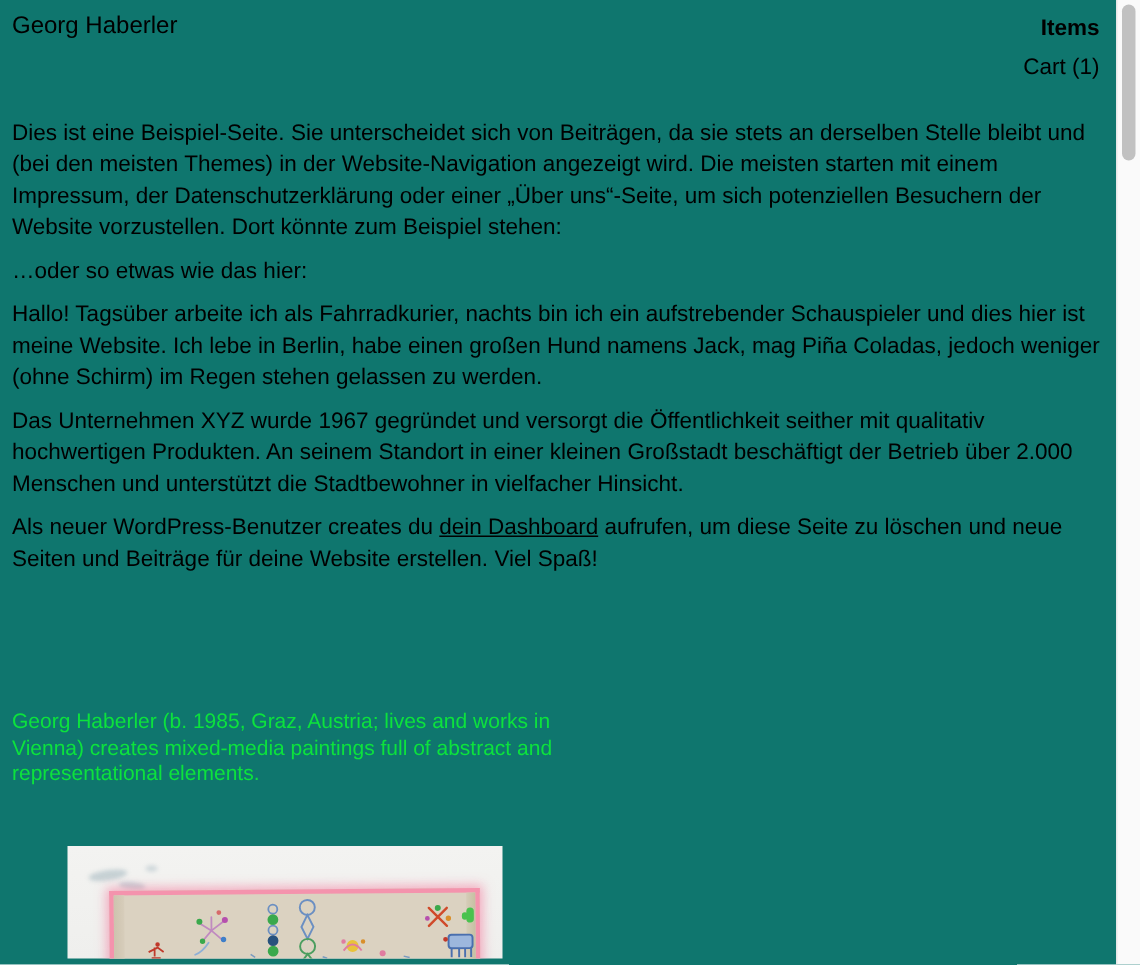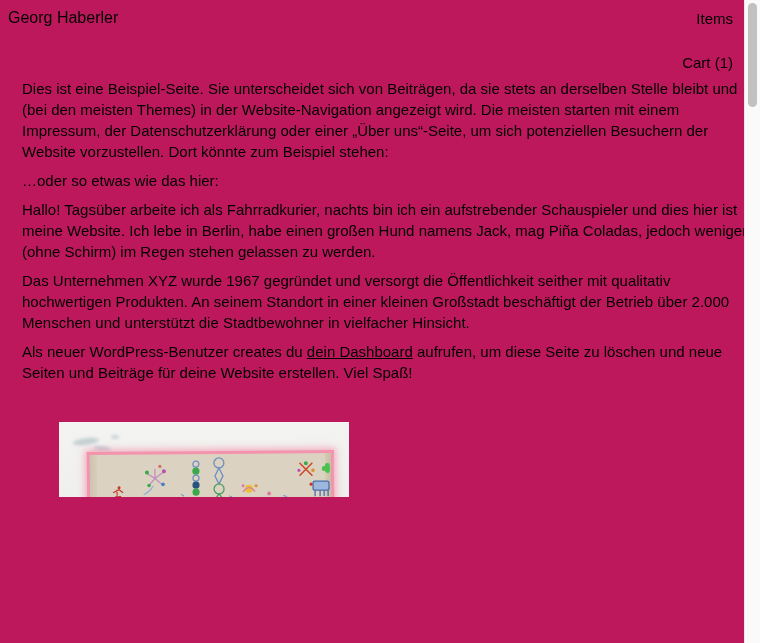--- a/index.html
+++ b/index.html
@@ -1,29 +1,29 @@
 <!DOCTYPE html>
 <html><head>
 <meta charset="utf-8">
 <style>
   * { margin:0; padding:0; box-sizing:border-box; }
   html,body { width:760px; height:643px; overflow:hidden; background:#ffffff; }
   body { font-family:"Liberation Sans", sans-serif; color:#000; position:relative; }
 
-  .page { position:relative; width:760px; height:643px; background:#be185d; }
+  .page { position:relative; width:760px; height:643px; background:#0f766e; }
 
   
   .site-title { position:absolute; left:8px; top:9px; font-size:16px; line-height:18px; color:#000; cursor:pointer; }
   .top-nav { position:absolute; right:27px; top:0; text-align:right; }
   .top-nav a { display:block; color:#000; text-decoration:none; font-size:15px; cursor:pointer; }
-  .nav-items-link { margin-top:10px; }
-  .nav-cart-link  { margin-top:27px; }
+  .nav-items-link { margin-top:10px;font-weight:bold; }
+  .nav-cart-link  { margin-top:9px; }
 
   
-  .main { position:absolute; left:22px; top:78px; width:728px; }
+  .main { position:absolute; left:8px; top:78px; width:728px; }
   .main p { font-size:15px; line-height:21px; margin:0 0 8px 0; color:#000; }
   .dashboard-link { color:#000; text-decoration:underline; cursor:pointer; }
 
   .artist-note { margin-top:89px !important; width:372px; font-size:14px !important; line-height:17.5px !important; }
 
   
   .artwork { margin:39px 0 0 37px; position:relative; width:290px; height:75px; overflow:hidden;
              background:linear-gradient(180deg,#f3f3f1 0%,#efefed 100%); }
   .smudge { position:absolute; border-radius:50%; filter:blur(1.5px); }
   .smudge.s1 { left:14px; top:16px; width:26px; height:7px; background:rgba(96,132,150,0.30); transform:rotate(-8deg); }
@@ -59,20 +59,21 @@
     <a class="nav-cart-link">Cart (1)</a>
   </nav>
 
   <div class="main">
     <p>Dies ist eine Beispiel-Seite. Sie unterscheidet sich von Beiträgen, da sie stets an derselben Stelle bleibt und (bei den meisten Themes) in der Website-Navigation angezeigt wird. Die meisten starten mit einem Impressum, der Datenschutzerklärung oder einer „Über uns“-Seite, um sich potenziellen Besuchern der Website vorzustellen. Dort könnte zum Beispiel stehen:</p>
     <p>…oder so etwas wie das hier:</p>
     <p>Hallo! Tagsüber arbeite ich als Fahrradkurier, nachts bin ich ein aufstrebender Schauspieler und dies hier ist meine Website. Ich lebe in Berlin, habe einen großen Hund namens Jack, mag Piña Coladas, jedoch weniger (ohne Schirm) im Regen stehen gelassen zu werden.</p>
     <p>Das Unternehmen XYZ wurde 1967 gegründet und versorgt die Öffentlichkeit seither mit qualitativ hochwertigen Produkten. An seinem Standort in einer kleinen Großstadt beschäftigt der Betrieb über 2.000 Menschen und unterstützt die Stadtbewohner in vielfacher Hinsicht.</p>
     <p><span>Als neuer WordPress-Benutzer creates du </span><a class="dashboard-link">dein Dashboard</a><span> aufrufen, um diese Seite zu löschen und neue Seiten und Beiträge für deine Website erstellen. Viel Spaß!</span></p>
 
+    <p class="artist-note" id="artist-note" style="color: rgb(12, 226, 61);">Georg Haberler (b. 1985, Graz, Austria; lives and works in Vienna) creates mixed-media paintings full of abstract and representational elements.</p>
 
     <figure class="artwork">
       <span class="smudge s1"></span>
       <span class="smudge s2"></span>
       <span class="smudge s3"></span>
       <div class="painting">
         <div class="plank-left"></div>
         <div class="plank-right"></div>
         <svg class="doodles" width="234" height="42" viewBox="0 0 234 42">
 

